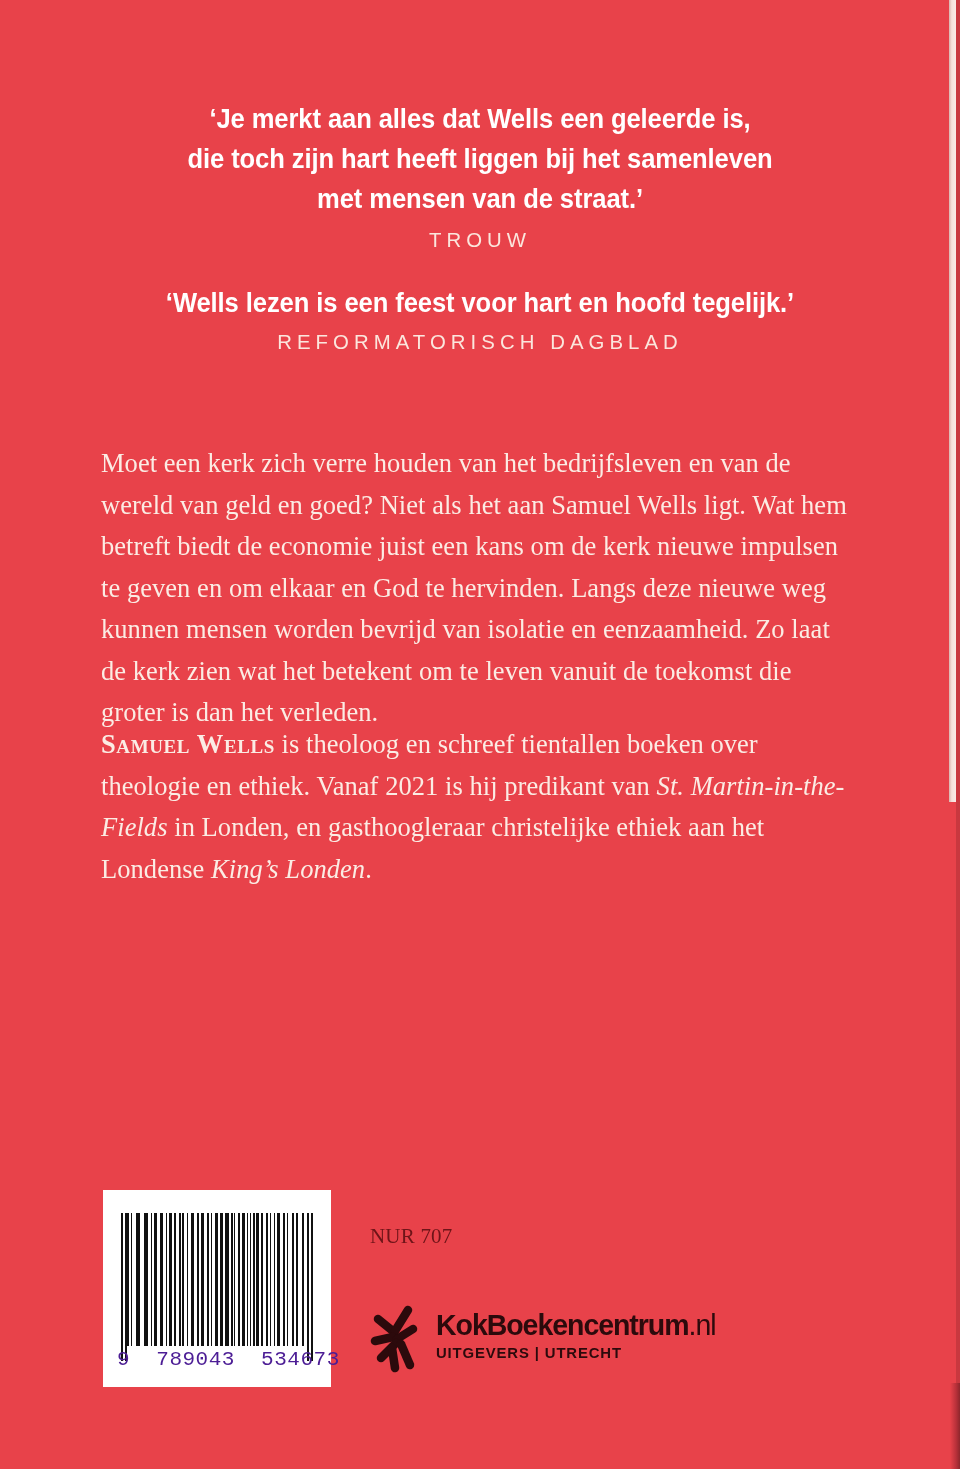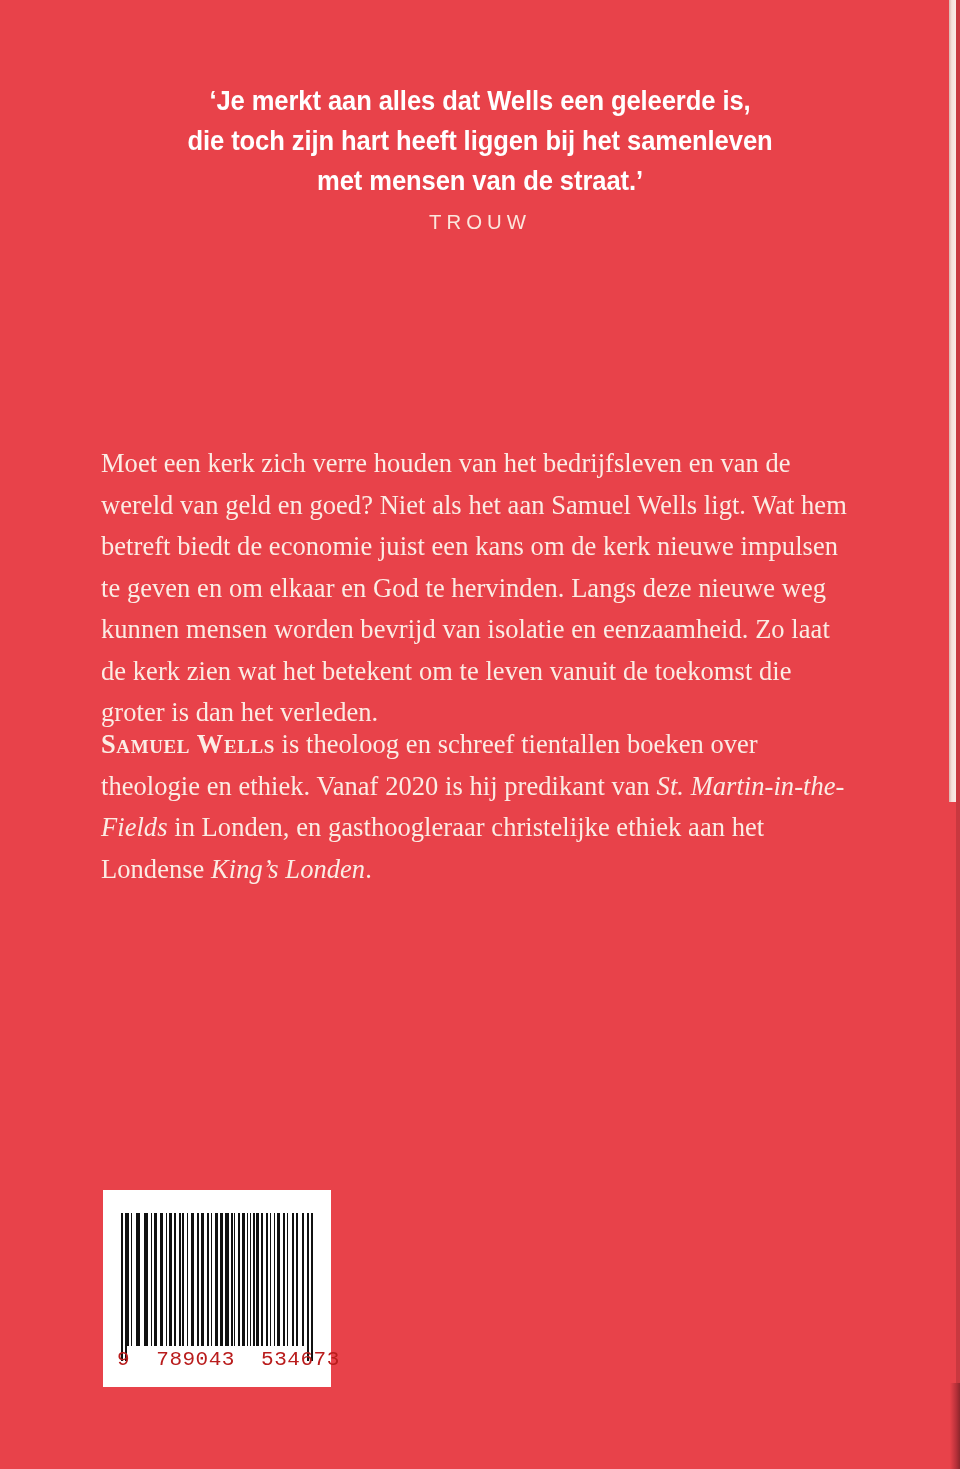--- a/index.html
+++ b/index.html
@@ -47,21 +47,21 @@
     inset: 0;
   }
 
   
   .praise-block {
     position: absolute;
     left: 0;
     right: 0;
     text-align: center;
   }
-  #praise-1 { top: 81px; }
+  #praise-1 { top: 99px; }
   #praise-2 { top: 283px; }
 
   .praise-quote {
     color: #ffffff;
     font-family: "Liberation Sans", sans-serif;
     font-weight: bold;
     font-size: 27.5px;
     line-height: 40px;
     letter-spacing: -0.1px;
     transform: scaleX(0.93);
@@ -128,21 +128,21 @@
     background: #111111;
   }
   .barcode-bars i.guard { height: 148px; }
   .barcode-bars i.sp { background: transparent; }
   .barcode-digits {
     position: absolute;
     left: 14px;
     right: 12px;
     top: 156px;
     height: 26px;
-    color: #b91c1c;
+    color: #4c1d95;
     font-family: "Liberation Mono", monospace;
     font-size: 21px;
     letter-spacing: 0.5px;
     white-space: pre;
     display: flex;
     align-items: center;
   }
 
   
   #imprint {
@@ -199,25 +199,29 @@
 
 <div class="cover">
 
   <div class="praise-block" id="praise-1">
     <div class="praise-quote">‘Je merkt aan alles dat Wells een geleerde is,
 die toch zijn hart heeft liggen bij het samenleven
 met mensen van de straat.’</div>
     <div class="praise-source">TROUW</div>
   </div>
 
+  <div class="praise-block" id="praise-2">
+    <div class="praise-quote">‘Wells lezen is een feest voor hart en hoofd tegelijk.’</div>
+    <div class="praise-source">REFORMATORISCH DAGBLAD</div>
+  </div>
 
   <div class="body-copy" id="blurb">Moet een kerk zich verre houden van het bedrijfsleven en van de wereld van geld en goed? Niet als het aan Samuel Wells ligt. Wat hem betreft biedt de economie juist een kans om de kerk nieuwe impulsen te geven en om elkaar en God te hervinden. Langs deze nieuwe weg kunnen mensen worden bevrijd van isolatie en eenzaamheid. Zo laat de kerk zien wat het betekent om te leven vanuit de toekomst die groter is dan het verleden.</div>
 
   <div class="body-copy" id="bio">
-    <span class="bio-name">Samuel Wells</span><span> is theoloog en schreef tientallen boeken over theologie en ethiek. Vanaf 2020 is hij predikant van </span><span class="ital">St. Martin-in-the-Fields</span><span> in Londen, en gasthoogleraar christelijke ethiek aan het Londense </span><span class="ital">King’s Londen</span><span>.</span>
+    <span class="bio-name">Samuel Wells</span><span> is theoloog en schreef tientallen boeken over theologie en ethiek. Vanaf 2021 is hij predikant van </span><span class="ital">St. Martin-in-the-Fields</span><span> in Londen, en gasthoogleraar christelijke ethiek aan het Londense </span><span class="ital">King’s Londen</span><span>.</span>
   </div>
 
   <div id="barcode-box">
     <div class="barcode-bars">
         <i class="guard" style="width: 1.91045px;"></i>
         <i class="sp" style="width: 1.91045px;"></i>
         <i class="guard" style="width: 1.91045px;"></i>
         <i style="width: 1.91045px;"></i>
         <i class="sp" style="width: 2.86567px;"></i>
         <i style="width: 0.955224px;"></i>
@@ -297,20 +301,38 @@
         <i style="width: 1.91045px;"></i>
         <i class="sp" style="width: 2.86567px;"></i>
         <i class="guard" style="width: 1.91045px;"></i>
         <i class="sp" style="width: 1.91045px;"></i>
         <i class="guard" style="width: 1.91045px;"></i>
       </div>
     <div class="barcode-digits">9  789043  534673</div>
   </div>
 
   <div id="imprint">
-  </div>
-
+    <div>NUR 707</div>
+  </div>
+
+  <div id="publisher-logo">
+    <svg class="logo-mark" viewBox="0 0 56 72">
+      <g fill="none" stroke="#2c0a0c" stroke-width="8.5" stroke-linecap="round" stroke-linejoin="round">
+        <path d="M10 16 L26 29"></path>
+        <path d="M40 7 L27 28"></path>
+        <path d="M7 38 L25 34"></path>
+        <path d="M45 26 L29 36"></path>
+        <path d="M13 55 L28 40"></path>
+        <path d="M33 41 L42 62"></path>
+        <path d="M24 45 L27 65"></path>
+      </g>
+    </svg>
+    <div class="logo-words">
+      <div class="logo-name"><span>KokBoekencentrum</span><span class="tld">.nl</span></div>
+      <div class="logo-sub">UITGEVERS | UTRECHT</div>
+    </div>
+  </div>
 
   <div class="scan-edge-light"></div>
   <div class="scan-edge-dark"></div>
   <div class="scan-edge-bottom-dark"></div>
 
 </div>
 
 </body></html>

